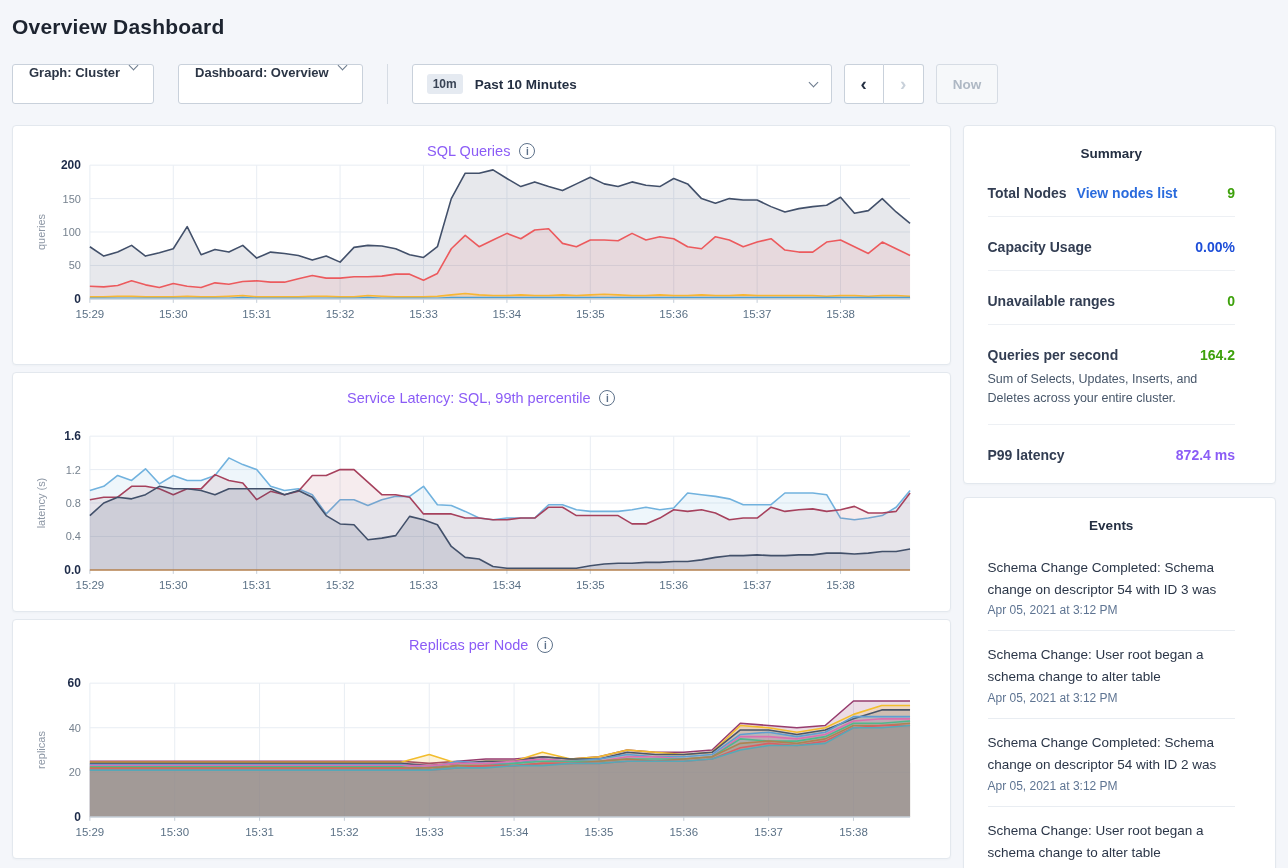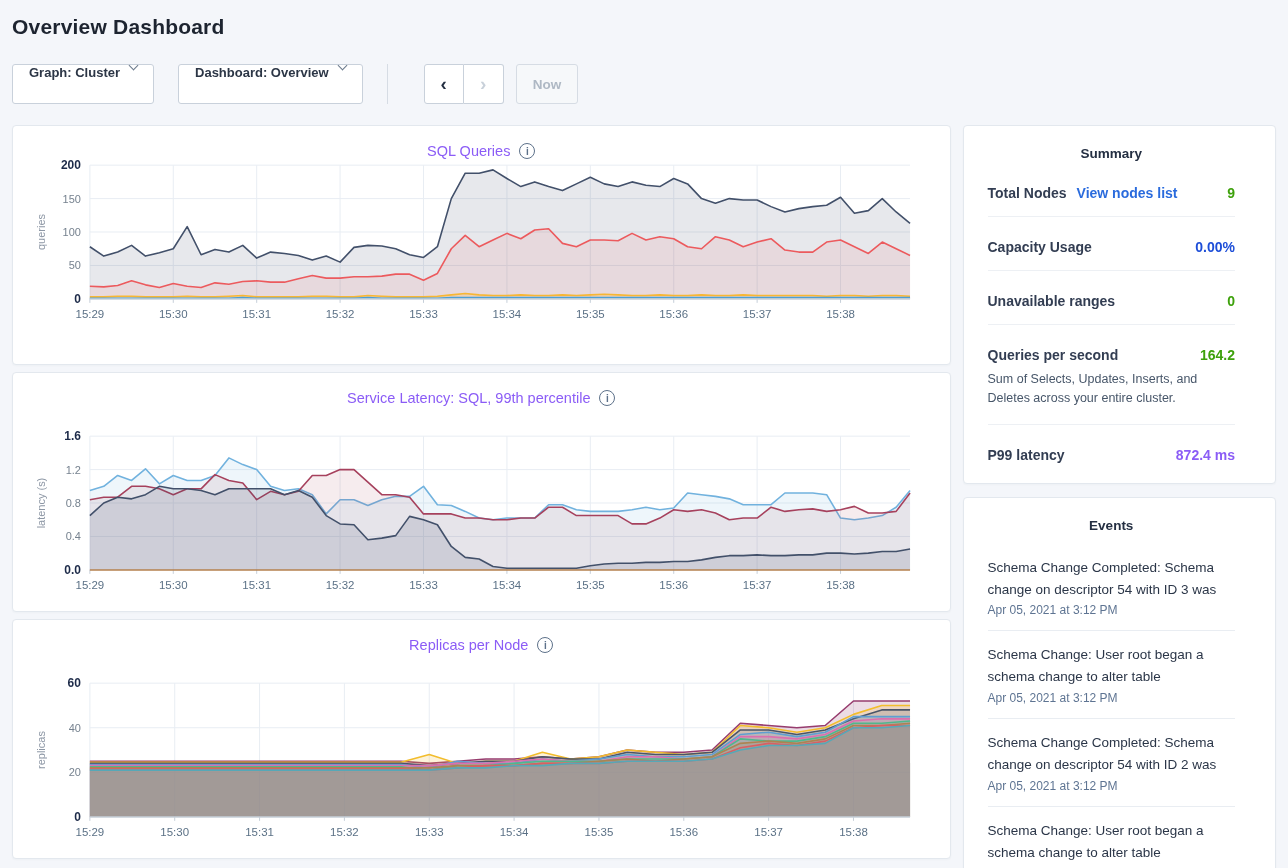--- a/index.html
+++ b/index.html
@@ -91,20 +91,25 @@
     <button class="ctl-btn">
       <span>Graph: Cluster</span>
       <span class="chev"></span>
     </button>
     <span class="ctl-gap"></span>
     <button class="ctl-btn">
       <span>Dashboard: Overview</span>
       <span class="chev"></span>
     </button>
     <span class="vdivider"></span>
+    <div class="time-sel">
+      <span class="time-badge">10m</span>
+      <span class="time-label">Past 10 Minutes</span>
+      <span class="chev"></span>
+    </div>
     <div class="arrow-group">
       <button class="arrow-btn arrow-prev">‹</button>
       <button class="arrow-btn arrow-next">›</button>
     </div>
     <button class="now-btn">Now</button>
   </div>
 
   <div class="main">
     <div class="charts-col">
 

